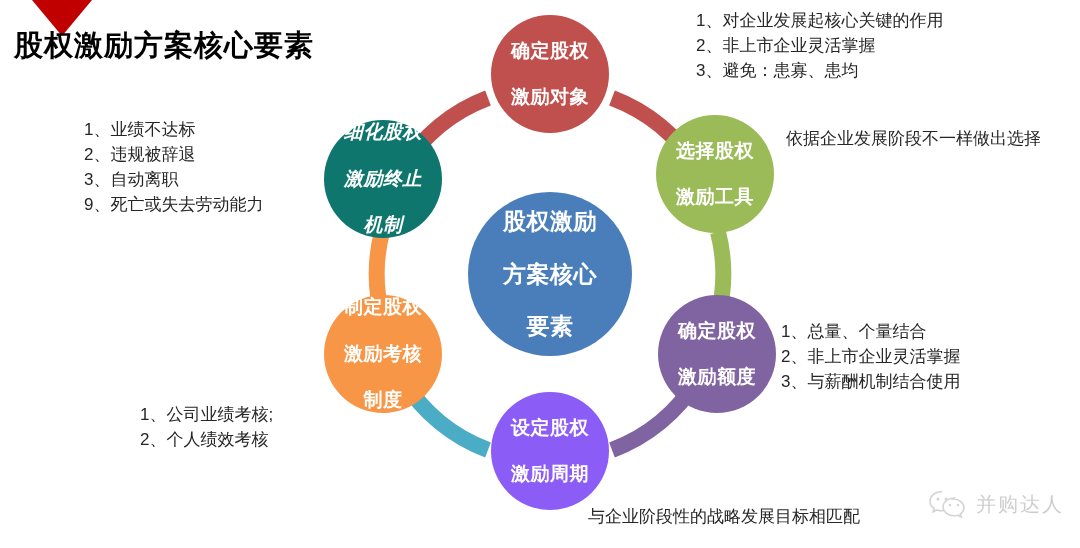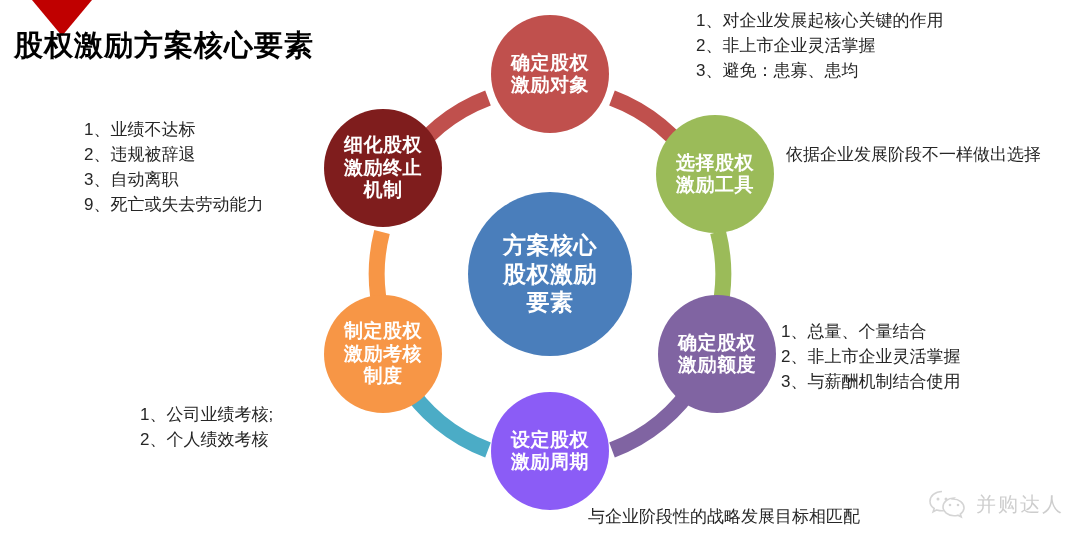--- a/index.html
+++ b/index.html
@@ -52,20 +52,21 @@
     border-radius: 50%;
     display: flex;
     flex-direction: column;
     align-items: center;
     justify-content: center;
     color: #ffffff;
     font-weight: bold;
     line-height: 1.18;
     text-align: center;
     letter-spacing: 0.5px;
+    gap: 24px;
   }
   .node-line { display: block; white-space: nowrap; }
 
   .node-outer { width: 118px; height: 118px; font-size: 19px; }
   .node-center {
     width: 164px; height: 164px;
     font-size: 23px;
     line-height: 1.24;
   }
 
@@ -73,21 +74,21 @@
   .annotation {
     position: absolute;
     font-size: 17px;
     line-height: 1.48;
     color: #262626;
     white-space: nowrap;
   }
   .annotation .ann-line { display: block; }
 
   #ann-top-right  { left: 648px; top: 8px; margin-left: 48px; }
-  #ann-right-1    { left: 786px; top: 142px; }
+  #ann-right-1    { left: 786px; top: 126px; }
   #ann-right-2    { left: 781px; top: 319px; }
   #ann-bottom     { left: 588px; top: 504px; }
   #ann-left-top   { left: 84px;  top: 117px; }
   #ann-left-bottom{ left: 140px; top: 402px; }
 
   
   #watermark {
     position: absolute;
     right: 16px; bottom: 28px;
     display: flex;
@@ -122,22 +123,22 @@
 
       <path d="M 188 450 A 170 170 0 0 1 103 380" stroke="#4bacc6"></path>
 
       <path d="M 82 316 A 170 170 0 0 1 82 232" stroke="#f79646"></path>
 
       <path d="M 103 168 A 170 170 0 0 1 188 98" stroke="#c0504d"></path>
     </g>
   </svg>
 
   <div class="node node-center" style="left:168px; top:192px; background:#4a7ebb;">
+    <span class="node-line">股权激励</span>
     <span class="node-line">方案核心</span>
-    <span class="node-line">股权激励</span>
     <span class="node-line">要素</span>
   </div>
 
   <div class="node node-outer" style="left:191px; top:15px; background:#c0504d;">
     <span class="node-line">确定股权</span>
     <span class="node-line">激励对象</span>
   </div>
 
   <div class="node node-outer" style="left:356px; top:115px; background:#9bbb59;">
     <span class="node-line">选择股权</span>
@@ -153,21 +154,21 @@
     <span class="node-line">设定股权</span>
     <span class="node-line">激励周期</span>
   </div>
 
   <div class="node node-outer" style="left:24px; top:295px; background:#f79646;">
     <span class="node-line">制定股权</span>
     <span class="node-line">激励考核</span>
     <span class="node-line">制度</span>
   </div>
 
-  <div class="node node-outer" style="left:24px; top:109px; background:#7f1d1d;">
+  <div class="node node-outer" style="left:24px; top:120px; background:#0f766e;font-style:italic;">
     <span class="node-line">细化股权</span>
     <span class="node-line">激励终止</span>
     <span class="node-line">机制</span>
   </div>
 
 </div>
 
 <div class="annotation" id="ann-top-right">
   <span class="ann-line">1、对企业发展起核心关键的作用</span>
   <span class="ann-line">2、非上市企业灵活掌握</span>

